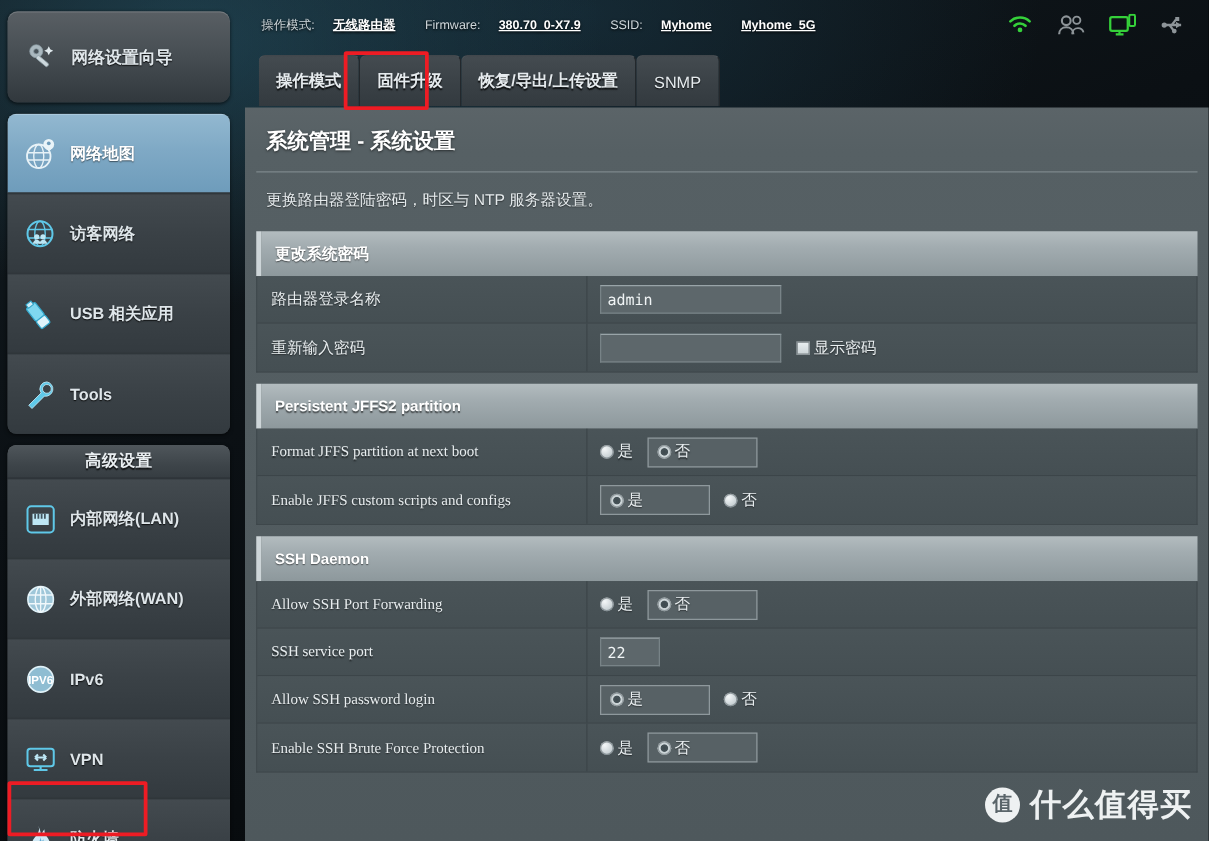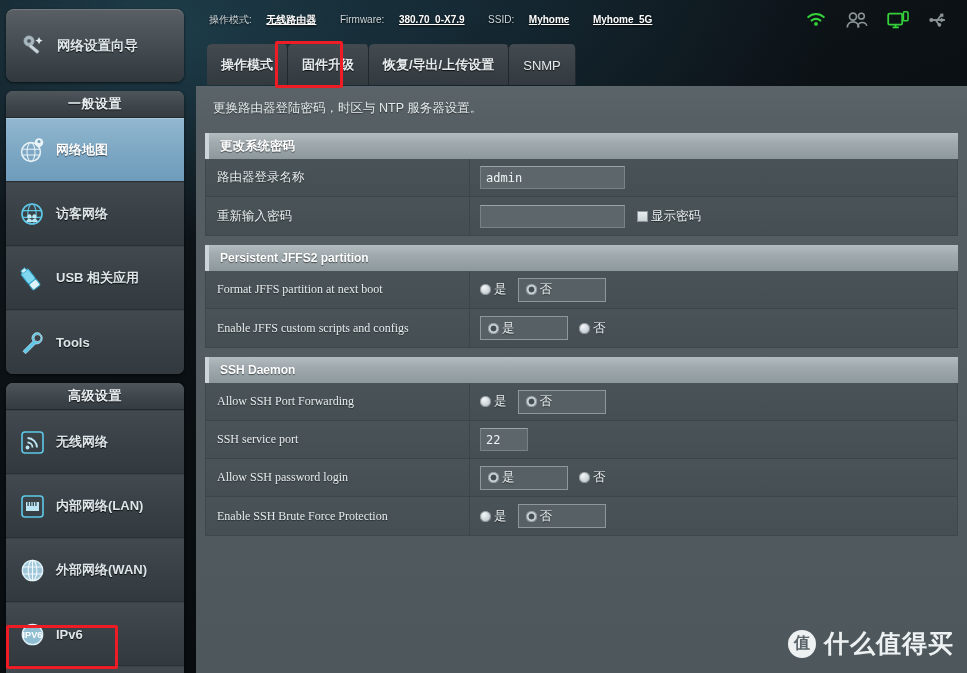--- a/index.html
+++ b/index.html
@@ -182,21 +182,21 @@
   }
   #page-desc {
     padding: 14px 3px 16px 8px;
     font-size: 12.5px; color: #e6ebed;
     text-shadow: 0 1px 1px rgba(0,0,0,.5);
   }
 
   
   .sect { margin-bottom: 9px; }
   .sect-head {
-    height: 26px;
+    height: 36px;
     display: flex; align-items: center;
     padding-left: 11px;
     font-size: 12px; font-weight: bold; color: #ffffff;
     text-shadow: 0 1px 1px rgba(0,0,0,.55);
     background: linear-gradient(to bottom, #b3bcbf 0%, #a2acb0 35%, #8d989c 100%);
     border-left: 4px solid #cdd5d8;
   }
   .sect-head.cn { font-size: 12.5px; }
   .sect-body {
     border: 1px solid #3e474b;
@@ -322,21 +322,20 @@
             <circle cx="9" cy="8" r="2.1" fill="#49535a"></circle>
             <rect x="10.5" y="11" width="11.5" height="3.1" rx="1.2" transform="rotate(40 10.5 11)" fill="#cdd8dd"></rect>
           </g>
           <path d="M19 4 l1.2 2.4 2.4 1.2 -2.4 1.2 -1.2 2.4 -1.2-2.4 -2.4-1.2 2.4-1.2z" fill="#dfe8ec"></path>
         </svg>
       </span>
       <span class="s-label">网络设置向导</span>
     </div>
 
     <div class="side-panel" id="gen-panel">
-      <div class="group-head">一般设置</div>
 
       <div class="side-item active">
         <span class="s-icon">
           <svg width="28" height="28" viewBox="0 0 28 28">
             <circle cx="13" cy="16" r="9.4" fill="none" stroke="#e7f2f7" stroke-width="1.5"></circle>
             <ellipse cx="13" cy="16" rx="4" ry="9.4" fill="none" stroke="#e7f2f7" stroke-width="1.1"></ellipse>
             <path d="M3.8 13.2h18.4M3.8 19h18.4" stroke="#e7f2f7" stroke-width="1.1" fill="none"></path>
             <circle cx="21" cy="6.5" r="4.3" fill="#eaf4f8"></circle>
             <circle cx="21" cy="5.6" r="1.5" fill="#6e9cbb"></circle>
             <path d="M21 7.4 l1.9 3.6 h-3.8z" fill="#eaf4f8"></path>
@@ -379,31 +378,20 @@
             <path d="M19.5 3.5a5.6 5.6 0 0 0-4.6 8.8L5 22.2l2.6 2.6 9.9-9.9a5.6 5.6 0 1 0 2-11.4zm0 2.1a3.5 3.5 0 1 1 0 7 3.5 3.5 0 0 1 0-7z" fill="#5fc8e8" stroke="#bde6f4" stroke-width=".7"></path>
           </svg>
         </span>
         <span class="s-label">Tools</span>
       </div>
     </div>
 
     <div class="side-panel" id="adv-panel">
       <div class="group-head">高级设置</div>
 
-      <div class="side-item">
-        <span class="s-icon">
-          <svg width="27" height="27" viewBox="0 0 27 27">
-            <rect x="3" y="3" width="21" height="21" rx="3" fill="none" stroke="#5fc8e8" stroke-width="1.6"></rect>
-            <circle cx="8.5" cy="18.5" r="1.9" fill="#bde6f4"></circle>
-            <path d="M8.5 13.5a5 5 0 0 1 5 5" fill="none" stroke="#bde6f4" stroke-width="1.8"></path>
-            <path d="M8.5 9a9.5 9.5 0 0 1 9.5 9.5" fill="none" stroke="#bde6f4" stroke-width="1.8"></path>
-          </svg>
-        </span>
-        <span class="s-label">无线网络</span>
-      </div>
 
       <div class="side-item">
         <span class="s-icon">
           <svg width="27" height="27" viewBox="0 0 27 27">
             <rect x="3" y="3" width="21" height="21" rx="3" fill="none" stroke="#5fc8e8" stroke-width="1.6"></rect>
             <rect x="7" y="9" width="13" height="9" fill="#bde6f4"></rect>
             <g fill="#41545e">
               <rect x="8.4" y="9" width="1.4" height="4"></rect>
                 <rect x="11" y="9" width="1.4" height="4"></rect>
               <rect x="13.6" y="9" width="1.4" height="4"></rect>
@@ -533,20 +521,21 @@
   <div id="tabs">
     <div class="tab">操作模式</div>
     <div class="tab">固件升级</div>
     <div class="tab">恢复/导出/上传设置</div>
     <div class="tab latin">SNMP</div>
   </div>
   <div id="tab-marker"></div>
 
   <div id="main">
     <div id="main-inner">
+      <div id="page-title">系统管理 - 系统设置</div>
       <div id="page-desc">更换路由器登陆密码，时区与 NTP 服务器设置。</div>
 
       <div class="sect">
         <div class="sect-head cn">更改系统密码</div>
         <div class="sect-body">
 
           <div class="row">
             <div class="rl cn">路由器登录名称</div>
             <div class="rr">
               <input class="txt w170" type="text" value="admin" style="">

